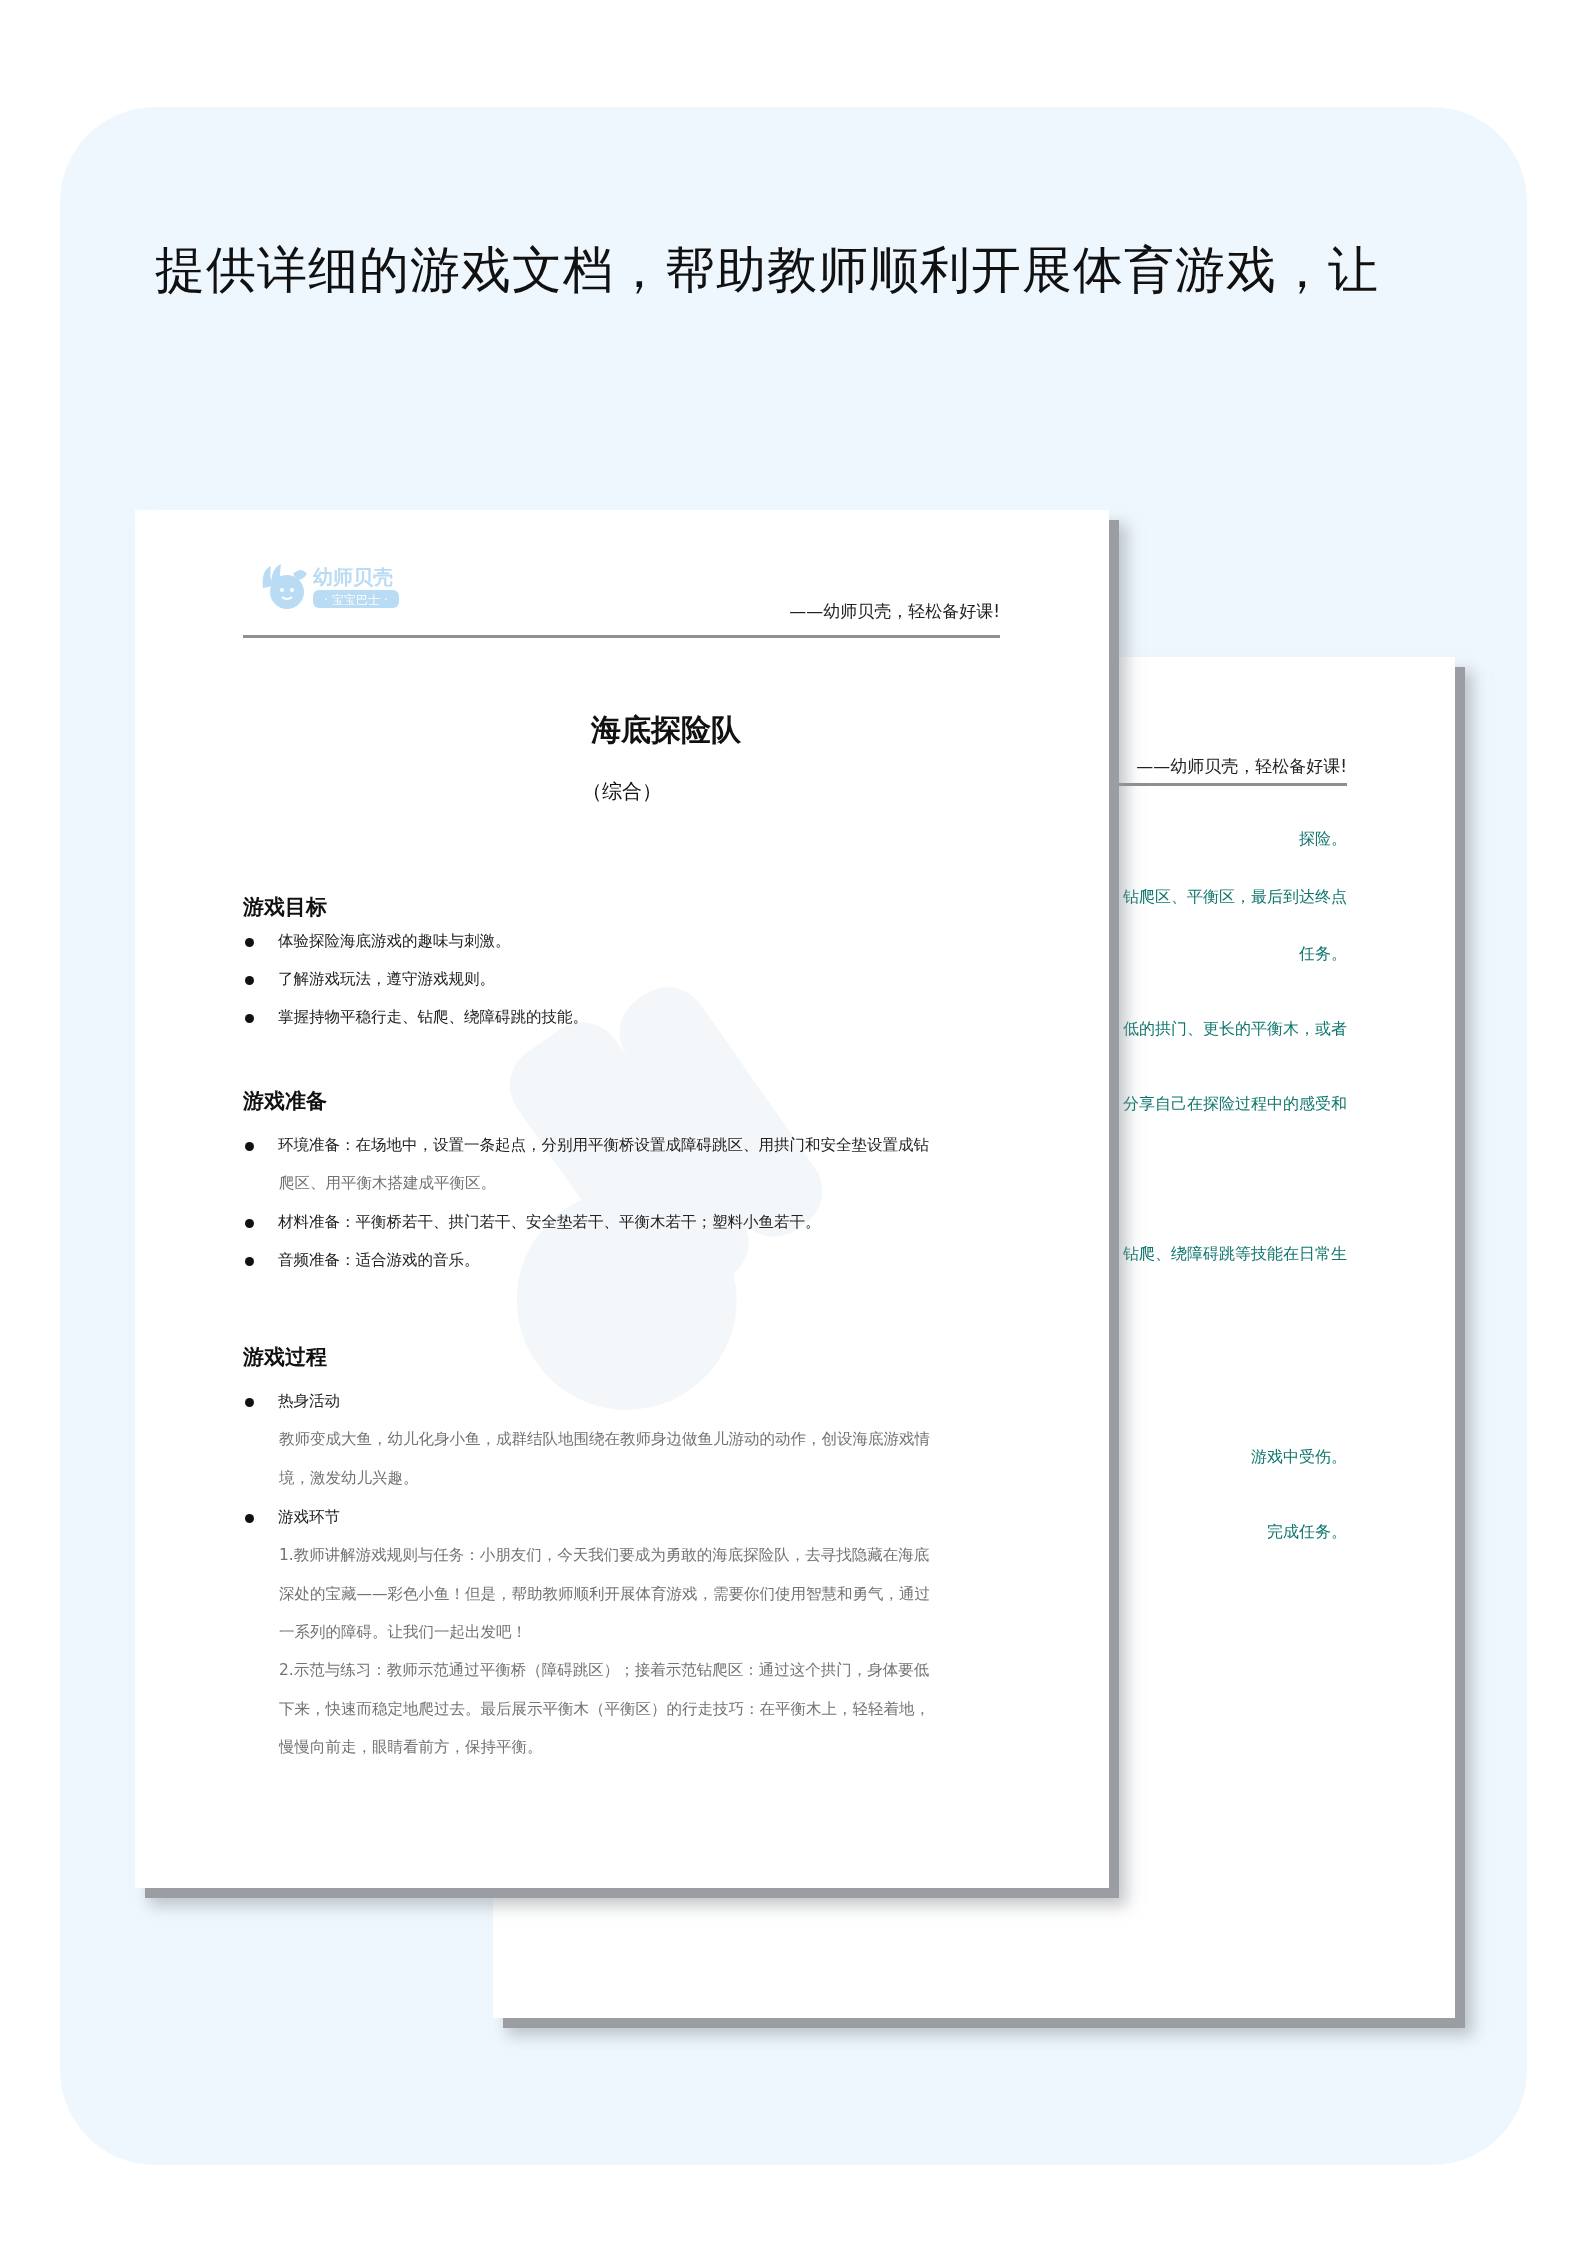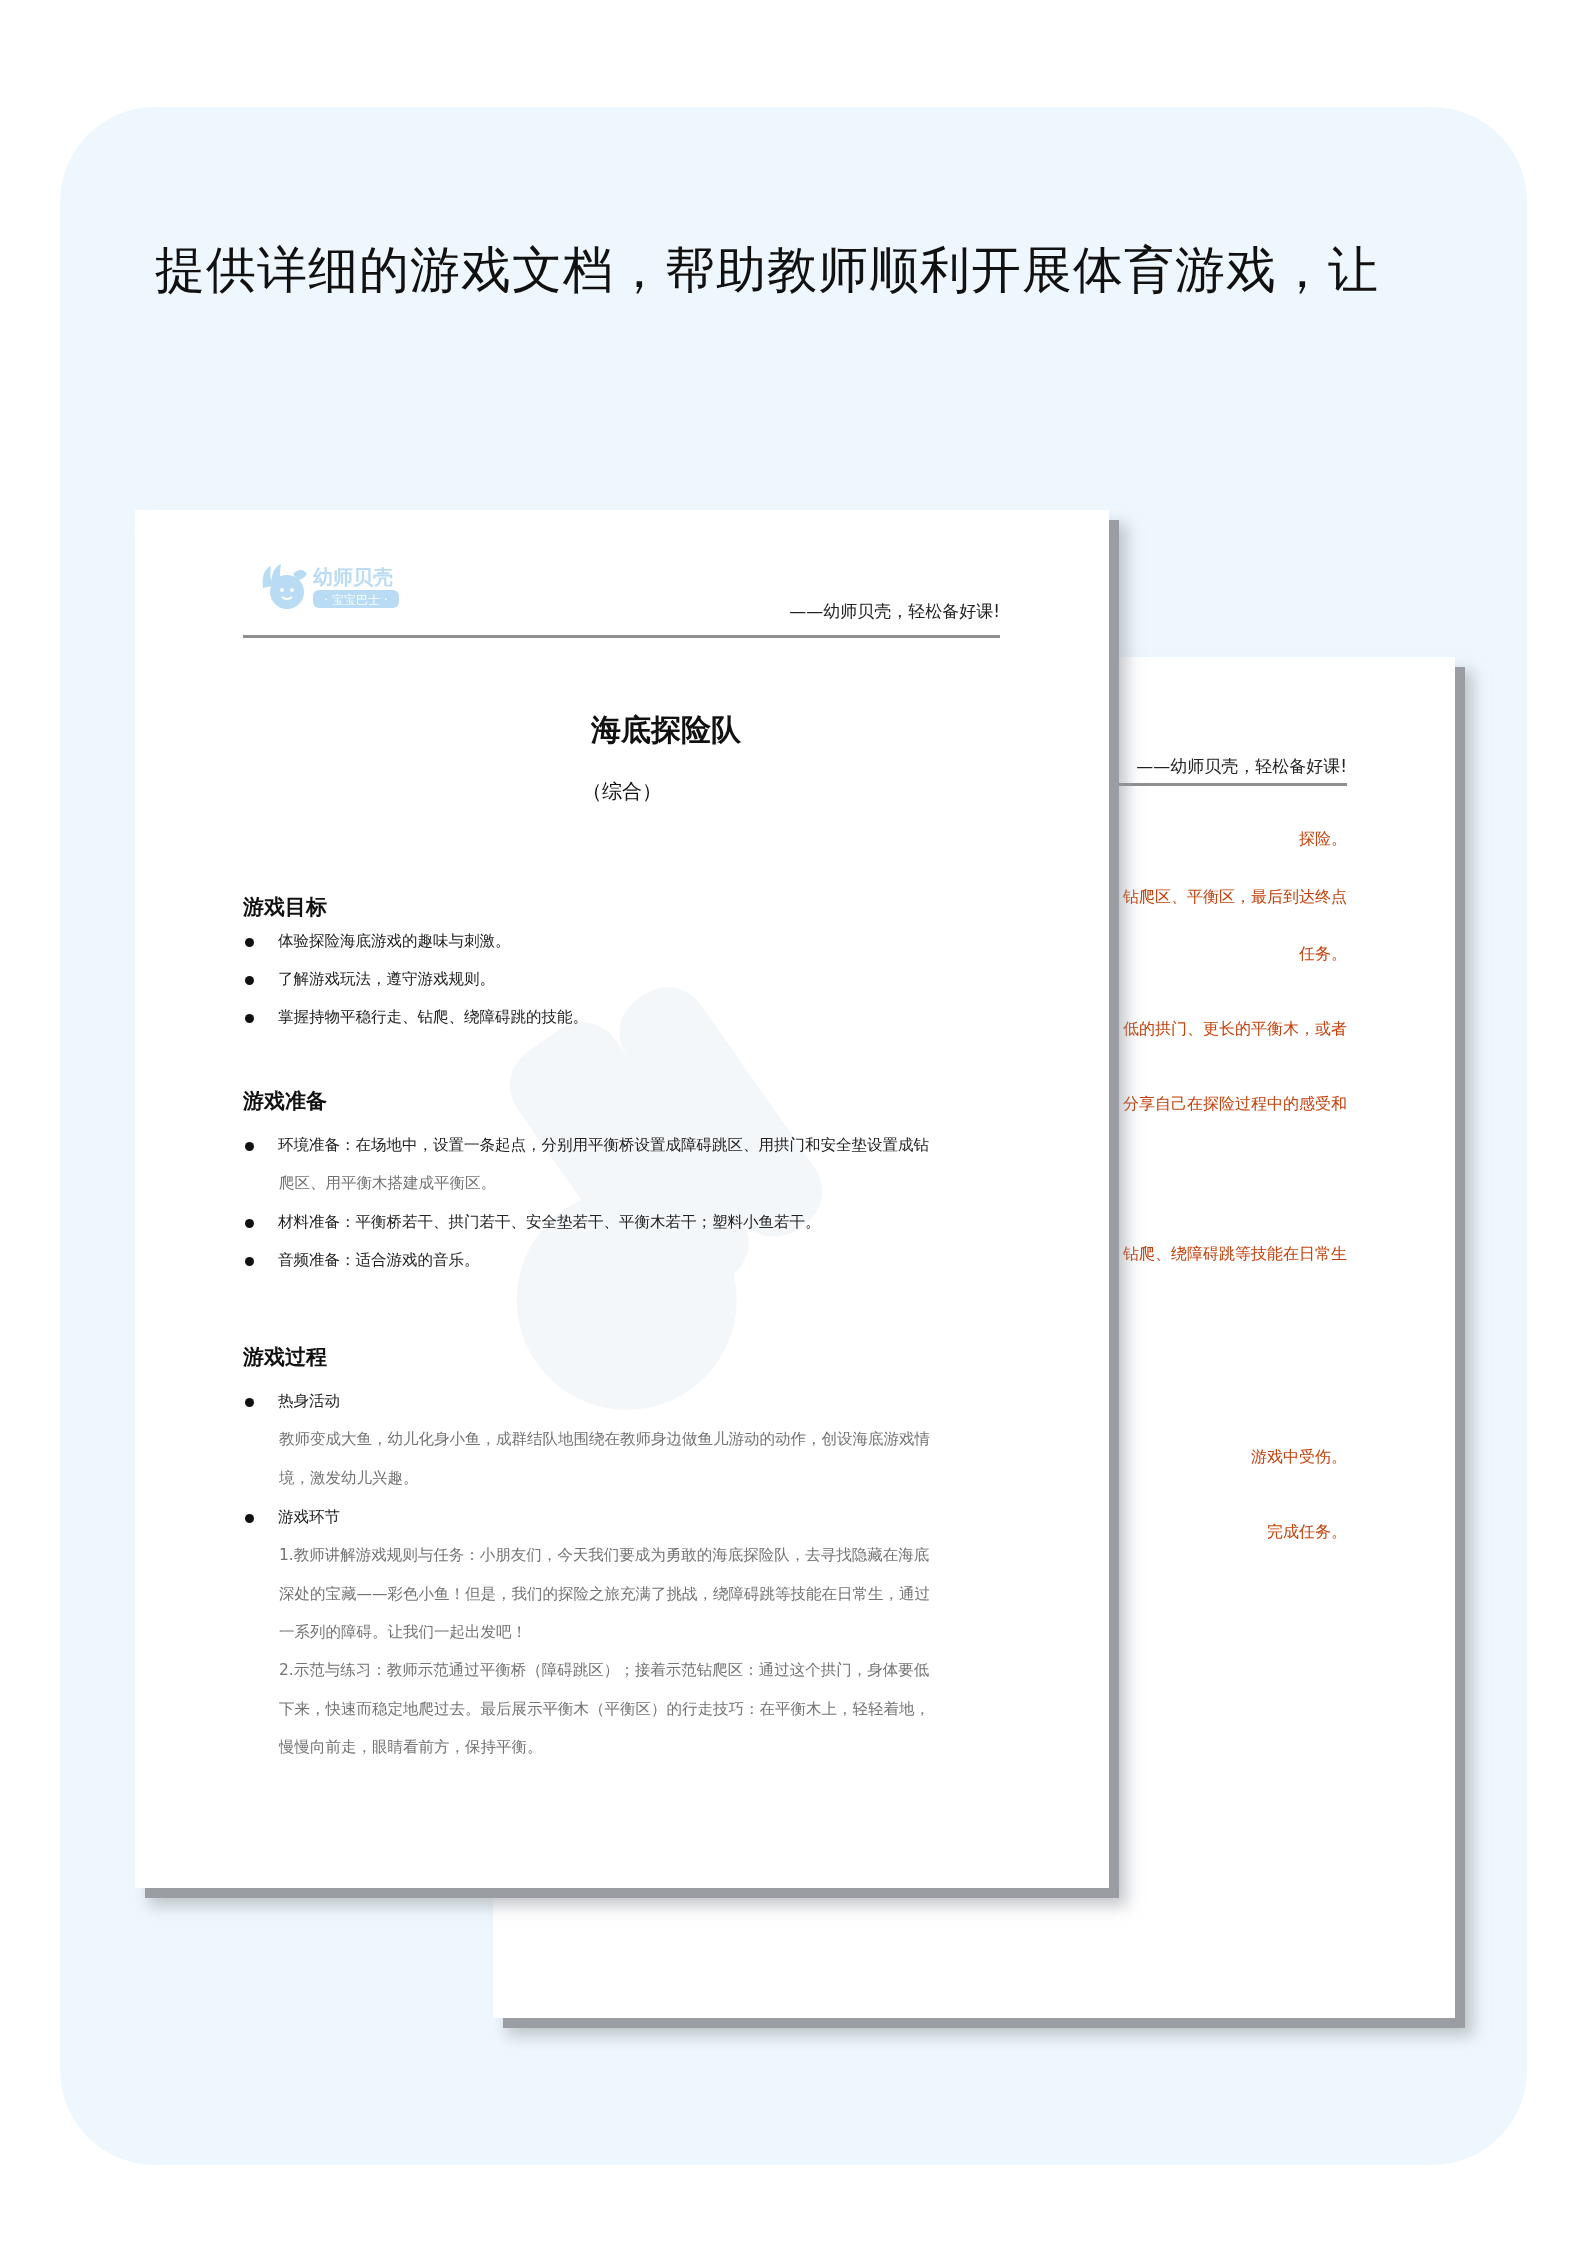--- a/index.html
+++ b/index.html
@@ -22,21 +22,21 @@
     position:absolute; background:#ffffff;
     box-shadow: 10px 10px 0 0 #9a9ea2, 16px 16px 14px 2px rgba(150,155,160,0.55);
   }
   .page.back { left:493px; top:657px; width:962px; height:1361px; }
   .page.front { left:135px; top:510px; width:974px; height:1378px; }
 
   .slogan { position:absolute; font-size:17px; color:#222; white-space:nowrap; }
   .rule { position:absolute; height:3px; background:#8d8f91; }
 
   .back-line {
-    position:absolute; right:108px; font-size:16px; color:#c2410c; white-space:nowrap; text-align:right;
+    position:absolute; right:108px; font-size:16px; color:#0f766e; white-space:nowrap; text-align:right;
   }
 
   
   .logo { position:absolute; left:122px; top:50px; width:180px; height:52px; }
   .doc-title { position:absolute; left:0; width:100%; text-align:center; top:200px; font-size:30px; font-weight:bold; color:#111;padding-left:44px; }
   .doc-sub { position:absolute; left:0; width:100%; text-align:center; top:268px; font-size:20px; color:#111; }
   .sec-h { position:absolute; left:108px; font-size:21px; font-weight:bold; color:#111; white-space:nowrap; }
   .li { position:absolute; left:108px; width:760px; font-size:15.5px; color:#222; white-space:nowrap; }
   .li .dot { position:absolute; left:2px; top:7px; width:9px; height:9px; border-radius:50%; background:#111; }
   .li .txt { position:absolute; left:35px; }
@@ -129,18 +129,18 @@
       <span class="dot"></span>
       <span class="txt">热身活动</span>
     </div>
   <div class="para" style="top:919px;">教师变成大鱼，幼儿化身小鱼，成群结队地围绕在教师身边做鱼儿游动的动作，创设海底游戏情</div>
   <div class="para" style="top:958px;">境，激发幼儿兴趣。</div>
   <div class="li" style="top:997px;">
       <span class="dot"></span>
       <span class="txt">游戏环节</span>
     </div>
   <div class="para" style="top:1035px;">1.教师讲解游戏规则与任务：小朋友们，今天我们要成为勇敢的海底探险队，去寻找隐藏在海底</div>
-  <div class="para" style="top:1074px;">深处的宝藏——彩色小鱼！但是，我们的探险之旅充满了挑战，绕障碍跳等技能在日常生，通过</div>
+  <div class="para" style="top:1074px;">深处的宝藏——彩色小鱼！但是，帮助教师顺利开展体育游戏，需要你们使用智慧和勇气，通过</div>
   <div class="para" style="top:1112px;">一系列的障碍。让我们一起出发吧！</div>
   <div class="para" style="top:1150px;">2.示范与练习：教师示范通过平衡桥（障碍跳区）；接着示范钻爬区：通过这个拱门，身体要低</div>
   <div class="para" style="top:1189px;">下来，快速而稳定地爬过去。最后展示平衡木（平衡区）的行走技巧：在平衡木上，轻轻着地，</div>
   <div class="para" style="top:1227px;">慢慢向前走，眼睛看前方，保持平衡。</div>
 </div>
 
 </body></html>

